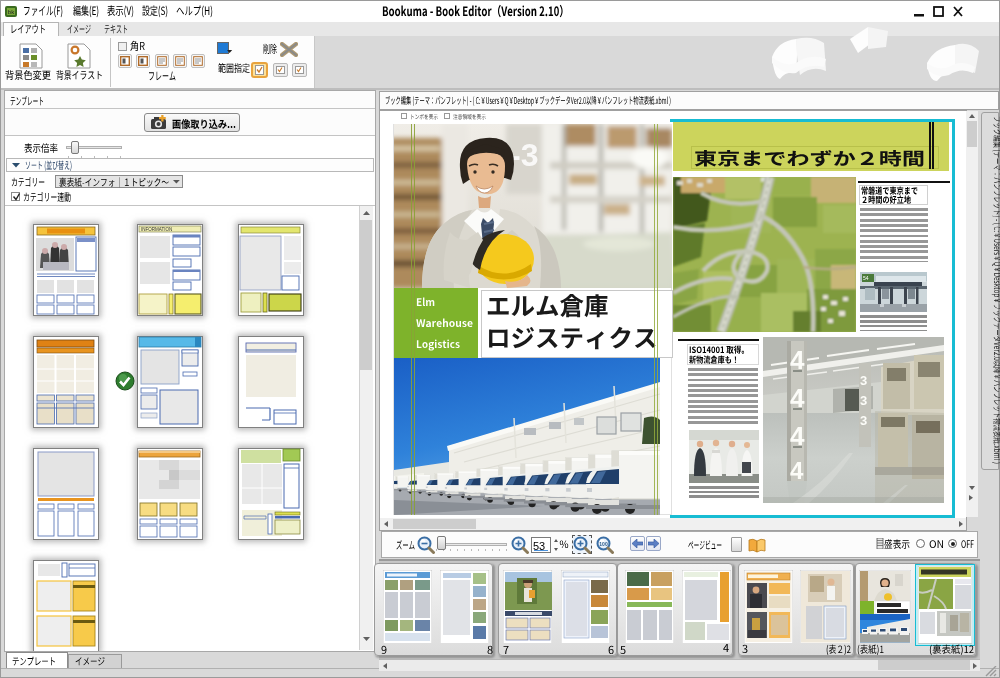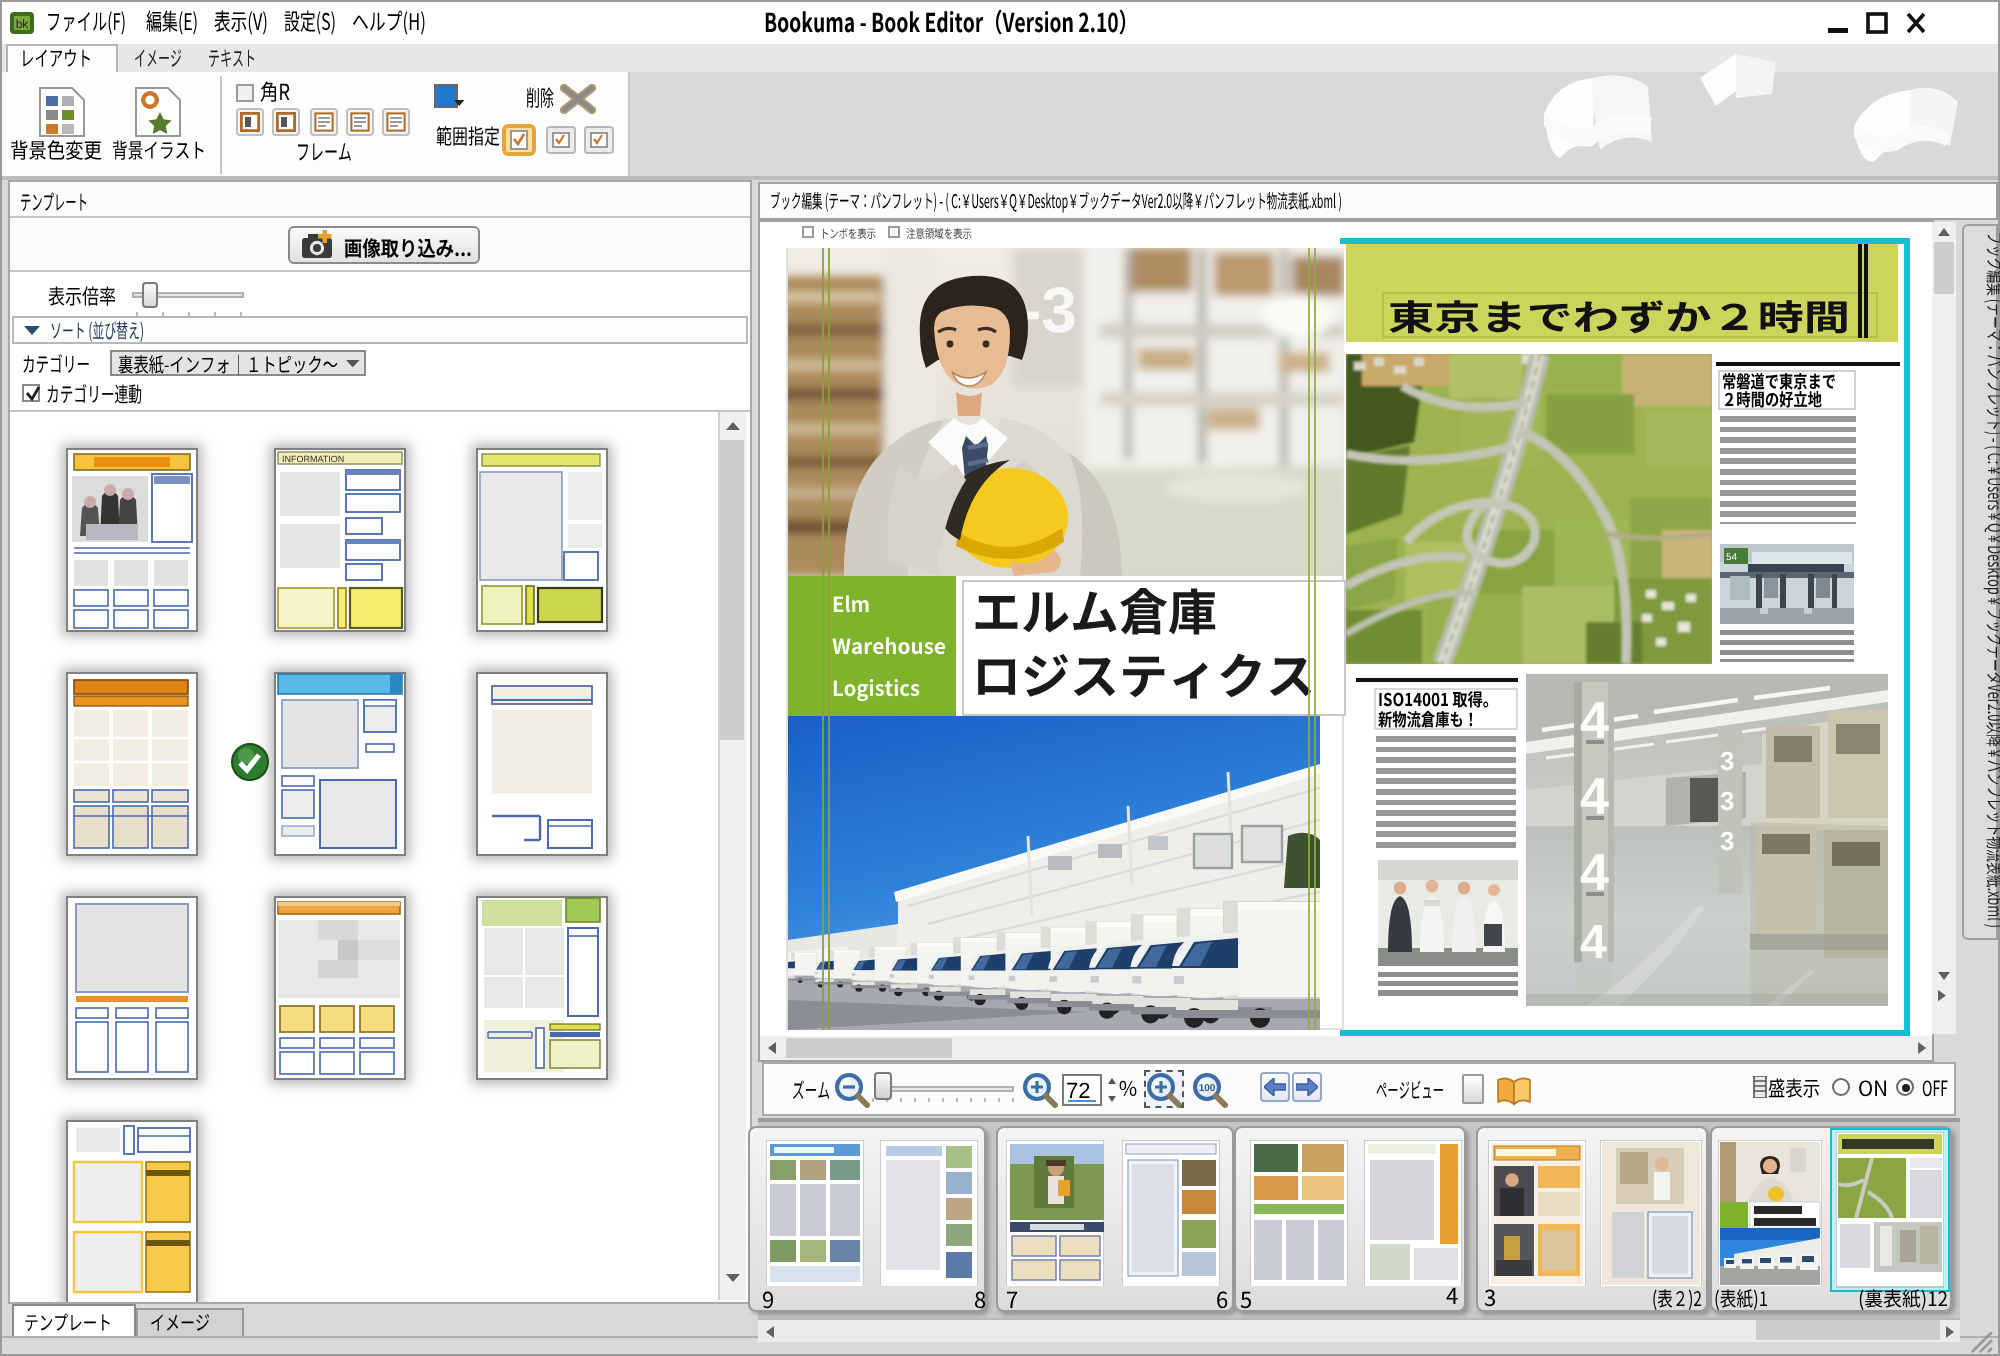--- a/index.html
+++ b/index.html
@@ -871,21 +871,21 @@
 <div class="a" style="left:436px;top:549px;width:72px;height:2px;background:repeating-linear-gradient(to right,#bbb 0 1px,transparent 1px 7px)"></div>
 <div class="a" style="left:437px;top:536px;width:9px;height:14px;background:linear-gradient(#fafafa,#d0d0d0);border:1px solid #7a7a7a;border-radius:2px"></div>
 <svg class="a" style="left:511px;top:536px" width="18" height="18" viewBox="0 0 18 18">
 <circle cx="7.5" cy="7.5" r="6" fill="#e8f0fa" stroke="#3a6ea5" stroke-width="2"></circle>
 <circle cx="6" cy="5.5" r="2.4" fill="#fff" opacity="0.85"></circle>
 <path d="M12 12 L16.5 16.5" stroke="#8a7a5a" stroke-width="3" stroke-linecap="round"></path>
     <path d="M4.5 7.5 h6 M7.5 4.5 v6" stroke="#3a6ea5" stroke-width="1.6"></path>
   </svg>
 <div class="a" style="left:531px;top:537px;width:20px;height:16px;background:#fff;border:1px solid #7a7a7a"></div>
 <div class="a" style="left:534px;top:549.5px;width:14px;height:1px;background:#4a90d9"></div>
-<div class="a" style="left:533px;top:540px;font-size:11px;color:#000">72</div>
+<div class="a" style="left:533px;top:540px;font-size:11px;color:#000">53</div>
 <svg class="a" style="left:552px;top:537px" width="8" height="16">
     <path d="M2 5 l2-3 2 3 z" fill="#555"></path>
     <path d="M2 11 l2 3 2-3 z" fill="#555"></path>
   </svg>
 <svg class="t" style="left:559px;top:548px" width="2" height="2">
     <path d="M2.5 -3.0C3.5 -3.0 4.1 -3.8 4.1 -5.3C4.1 -6.8 3.5 -7.6 2.5 -7.6C1.4 -7.6 0.8 -6.8 0.8 -5.3C0.8 -3.8 1.4 -3.0 2.5 -3.0ZM2.5 -3.5C1.9 -3.5 1.5 -4.1 1.5 -5.3C1.5 -6.5 1.9 -7.0 2.5 -7.0C3.0 -7.0 3.4 -6.5 3.4 -5.3C3.4 -4.1 3.0 -3.5 2.5 -3.5ZM7.6 0.0C8.6 0.0 9.2 -0.8 9.2 -2.3C9.2 -3.8 8.6 -4.6 7.6 -4.6C6.6 -4.6 5.9 -3.8 5.9 -2.3C5.9 -0.8 6.6 0.0 7.6 0.0ZM7.6 -0.6C7.0 -0.6 6.6 -1.2 6.6 -2.3C6.6 -3.5 7.0 -4.1 7.6 -4.1C8.2 -4.1 8.5 -3.5 8.5 -2.3C8.5 -1.2 8.2 -0.6 7.6 -0.6ZM2.7 0.0H3.3L7.3 -7.6H6.7Z" fill="#000"></path>
   </svg>
 <div class="a" style="left:572px;top:535px;width:20px;height:19px;border:1.5px dashed #555;background:#eef4fb"></div>
 <svg class="a" style="left:573px;top:536px" width="18" height="18" viewBox="0 0 18 18">
 <circle cx="7.5" cy="7.5" r="6" fill="#e8f0fa" stroke="#3a6ea5" stroke-width="2"></circle>

